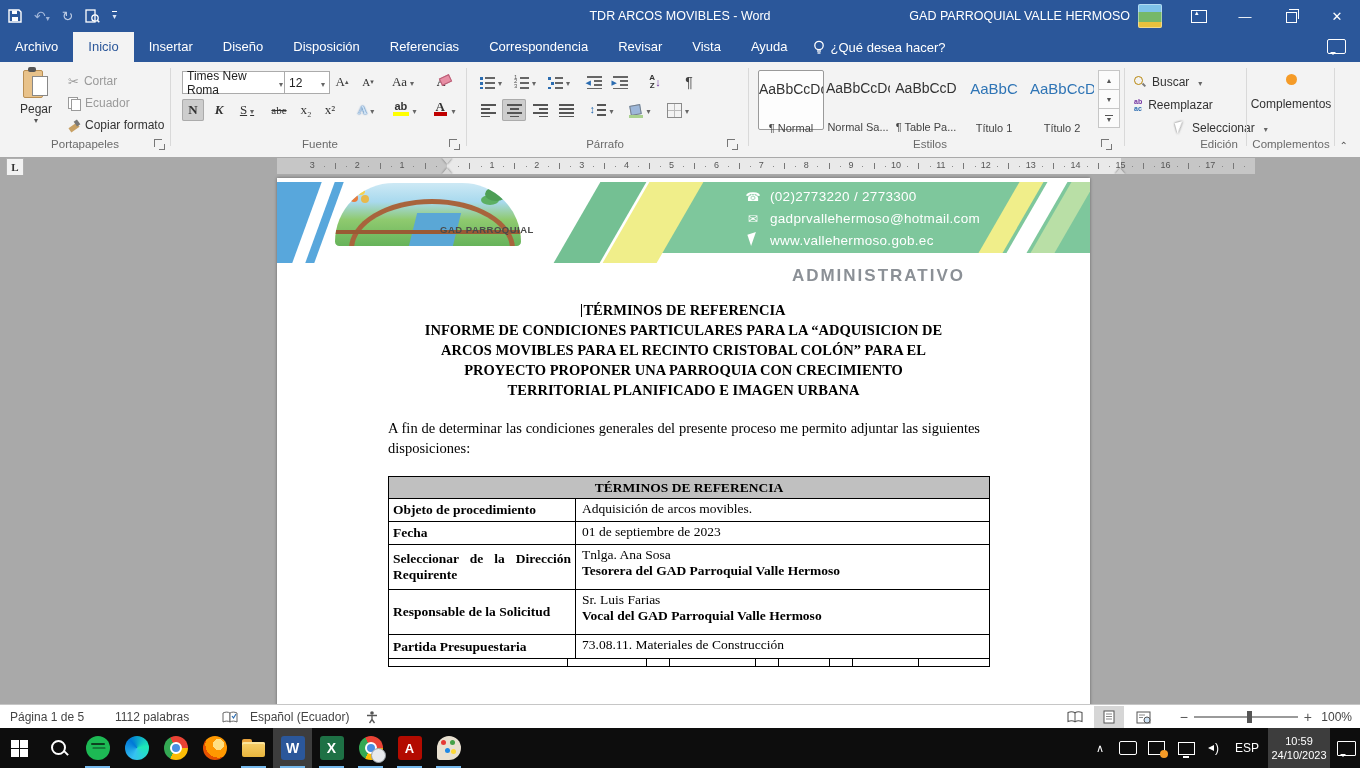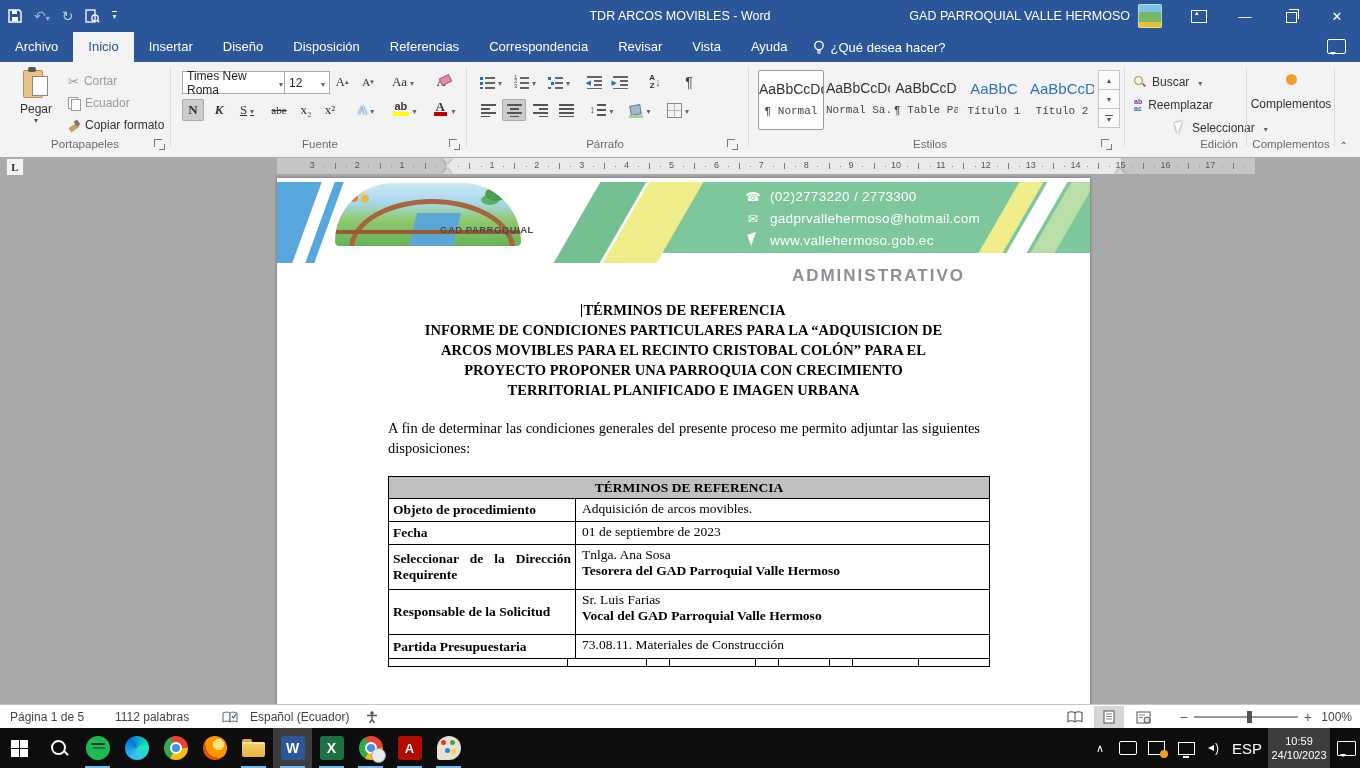--- a/index.html
+++ b/index.html
@@ -102,21 +102,21 @@
   .ic-shade{position:relative;width:14px;height:13px;}
   .ic-shade::before{content:"";position:absolute;left:1px;top:1px;width:9px;height:8px;background:#9db7d9;transform:rotate(-10deg);border:1px solid #76808c;}
   .ic-shade::after{content:"";position:absolute;left:0;bottom:-1px;width:14px;height:3px;background:#a9d18e;}
   .ic-borders{width:13px;height:13px;border:1px solid #8a8a8a;background-image:linear-gradient(#bbb,#bbb),linear-gradient(#bbb,#bbb);background-repeat:no-repeat;background-size:13px 1px,1px 13px;background-position:0 6px,6px 0;}
 
   
   .stylecard{position:absolute;top:8px;width:64px;height:58px;text-align:center;border-radius:2px;}
   .stylecard.selected{border:1px solid #9a9a9a;background:#fdfdfd;}
   .st-prev{margin-top:10px;font-size:14px;color:#333;white-space:nowrap;overflow:hidden;}
   .st-prev.head{color:#2e74b5;font-size:15px;}
-  .st-label{margin-top:8px;font-size:11px;color:#444;white-space:nowrap;overflow:hidden;font-family:Liberation Mono, monospace;}
+  .st-label{margin-top:25px;font-size:11px;color:#444;white-space:nowrap;overflow:hidden;}
   .st-scroll{position:absolute;width:20px;height:18px;border:1px solid #c6c6c6;background:#fbfbfb;display:flex;align-items:center;justify-content:center;font-size:7px;color:#555;}
   .st-more{flex-direction:column;line-height:4px;}
   .st-more .bar{width:8px;height:1.5px;background:#555;margin-bottom:1.5px;}
 
   
   .edrow{position:absolute;height:22px;display:flex;align-items:center;gap:6px;font-size:12px;color:#333;white-space:nowrap;}
   .ic-find{width:12px;height:12px;position:relative;}
   .ic-find::before{content:"";position:absolute;left:0;top:0;width:7px;height:7px;border:1.8px solid #b8860b;border-radius:50%;}
   .ic-find::after{content:"";position:absolute;left:8px;top:8px;width:4px;height:1.8px;background:#7a7a7a;transform:rotate(45deg);}
   .ic-replace{font-size:7px;line-height:7px;font-weight:bold;}
@@ -233,21 +233,21 @@
   .tr-it{position:absolute;top:0;height:40px;display:flex;align-items:center;justify-content:center;color:#fff;}
   .tr-chev{font-size:11px;}
   .tr-tablet{width:16px;height:12px;border:1.5px solid #fff;border-radius:2px;}
   .tr-notif{position:relative;width:15px;height:12px;border:1.5px solid #fff;}
   .tr-notif::after{content:"";position:absolute;right:-4px;bottom:-4px;width:8px;height:8px;border-radius:50%;background:#f59b27;}
   .tr-display{width:15px;height:11px;border:1.5px solid #fff;position:relative;}
   .tr-display::after{content:"";position:absolute;left:4px;bottom:-4px;width:6px;height:2px;background:#fff;}
   .tr-vol{position:relative;width:16px;height:14px;}
   .tr-vol::before{content:"";position:absolute;left:0;top:4px;border-top:3px solid transparent;border-bottom:3px solid transparent;border-right:6px solid #fff;}
   .tr-vol::after{content:")";position:absolute;left:7px;top:0;font-size:12px;color:#fff;}
-  .tr-lang{font-size:15px;}
+  .tr-lang{font-size:12px;}
   #clock{position:absolute;right:30px;top:0;width:62px;height:40px;background:#3d3d3d;display:flex;flex-direction:column;align-items:center;justify-content:center;font-size:11px;line-height:14px;color:#fff;}
   .tr-action{position:absolute;right:4px;top:13px;width:17px;height:13px;border:1.5px solid #fff;border-radius:1px;}
   .tr-action::after{content:"";position:absolute;left:2px;bottom:-5px;border:3px solid transparent;border-top-color:#fff;}
 </style>
 </head>
 <body>
 
 <div id="screen">
 
   <div id="titlebar">

